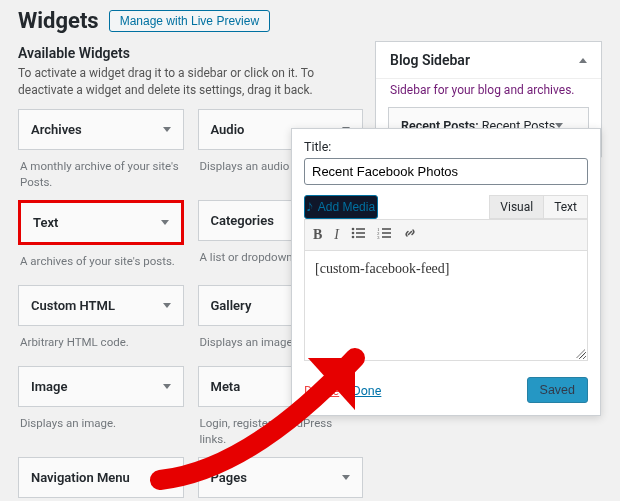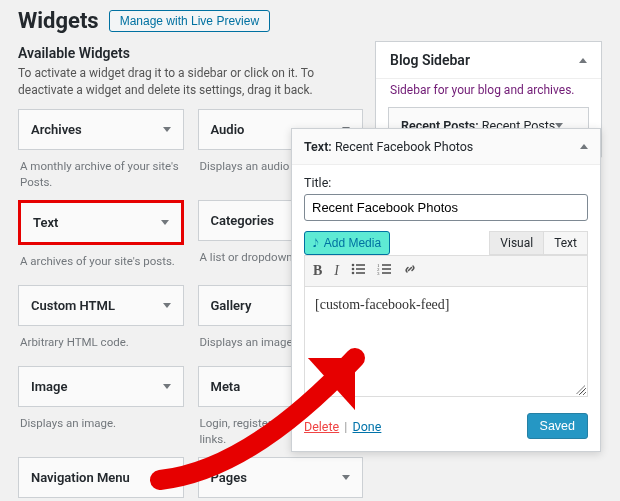--- a/index.html
+++ b/index.html
@@ -156,22 +156,22 @@
   }
   .toolbar-row {
     margin-top: 10px;
     display: flex;
     justify-content: space-between;
     align-items: center;
   }
   .add-media-btn {
     border: 1px solid #0071a1;
     color: #0071a1;
-    background: #5eead4;
-    padding: 4px 8px;
+    background: #0f172a;
+    padding: 4px 2px;
     border-radius: 3px;
     font-size: 12px;
     cursor: pointer;
     display:inline-flex;
     align-items:center;
     gap:5px;
   }
   .tabs { display:flex; }
   .tab {
     border: 1px solid #ddd;
@@ -210,21 +210,21 @@
     padding: 8px 12px 12px;
     display: flex;
     justify-content: space-between;
     align-items: center;
     font-size: 12.5px;
   }
   .editor-footer a { color: #0073aa; text-decoration: underline; cursor:pointer; }
   .editor-footer .delete { color: #ef4444; }
   .saved-btn {
     background: #0085ba;
-    color: #ffffff;
+    color: #0f172a;
     border: 1px solid #006a95;
     border-radius: 3px;
     padding: 5px 12px;
     font-size: 12.5px;
     opacity: 0.85;
   }
   .sep { color:#999; margin: 0 2px;}
   .resize-handle{
     position:absolute;
     right:2px; bottom:2px;
@@ -357,27 +357,20 @@
           <span class="bold">Recent Posts:</span>
           <span>Recent Posts</span>
         </span>
         <span class="caret"></span>
       </div>
     </div>
   </div>
 </div>
 
 <div class="editor-float">
-  <div class="editor-head">
-    <span>
-      <span class="bold">Text:</span>
-      <span>Recent Facebook Photos</span>
-    </span>
-    <span class="caret-up"></span>
-  </div>
   <div class="editor-body">
     <label class="field-label">Title:</label>
     <input class="title-input" value="Recent Facebook Photos" style="">
     <div class="toolbar-row">
       <button class="add-media-btn">
         <span class="music-icon"></span>
         <span>Add Media</span>
       </button>
       <div class="tabs">
         <div class="tab active">Visual</div>

